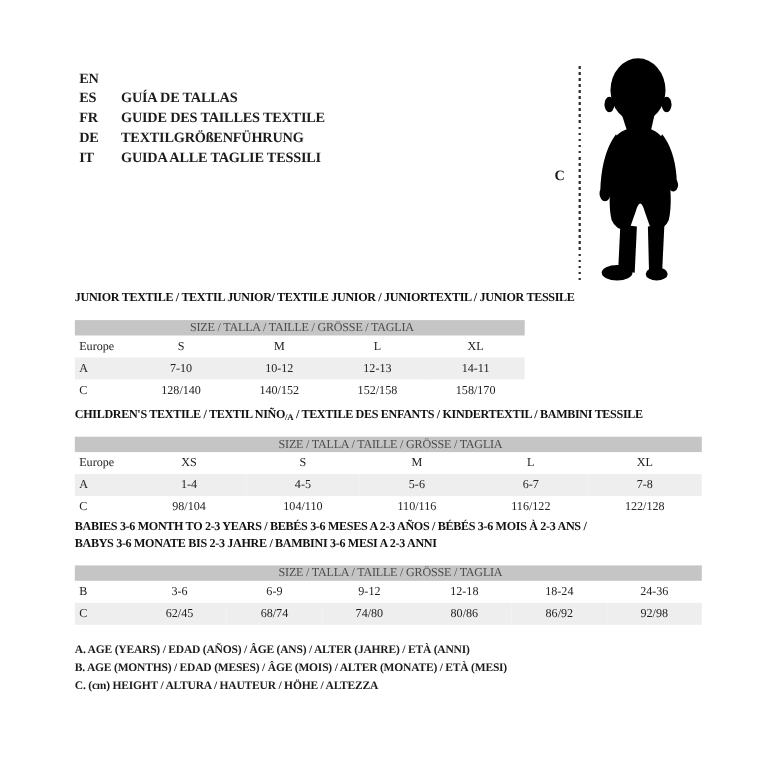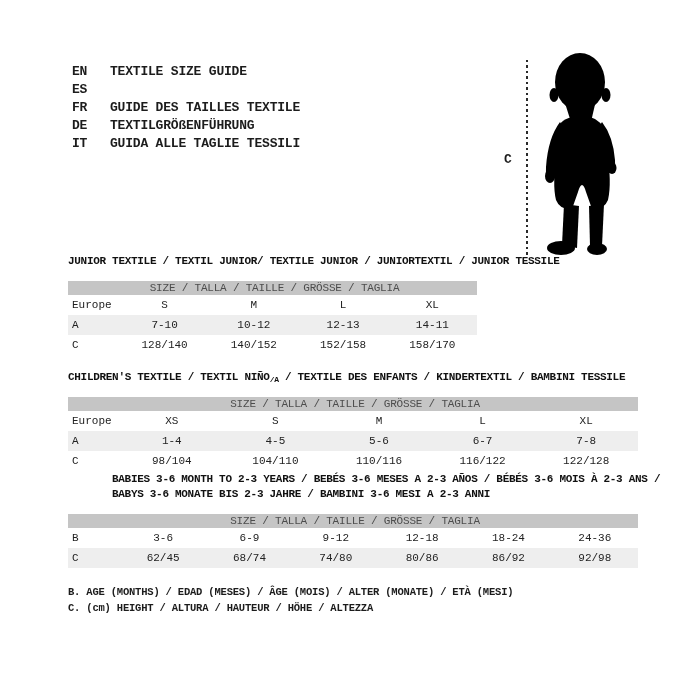--- a/index.html
+++ b/index.html
@@ -1,20 +1,20 @@
 <!DOCTYPE html>
 <html style="--background: #ffffff; --text: #1c1c1c; --table-header-bg: #c5c5c5; --table-header-text: #4d4d4d; --row-alt-bg: #eeeeee; --silhouette: #000000;"><head>
 <meta charset="utf-8">
 <style>
   html, body { margin: 0; padding: 0; background: #fff; }
   .canvas {
     position: relative;
     width: 700px; height: 700px;
     background: var(--background, #ffffff);
-    font-family: Liberation Mono, monospace;
+    font-family: Liberation Serif, serif;
     color: var(--text, #1c1c1c);
     overflow: hidden;
   }
 
   
   .lang-block { position: absolute; left: 72px; top: 62px; }
   .lang-row { display: grid; grid-template-columns: 38px auto; height: 18px; align-items: center; }
   .lang-row span {
     font-weight: bold; font-size: 13px; letter-spacing: -0.2px; white-space: nowrap;
   }
@@ -23,29 +23,29 @@
   .figure { position: absolute; left: 504px; top: 52px; width: 132px; height: 212px; }
   .c-label { position: absolute; left: 0; top: 100px; font-weight: bold; font-size: 13px; }
   .dash {
     position: absolute; left: 22px; top: 8px; width: 2px; height: 198px;
     background: repeating-linear-gradient(to bottom, #2a2a2a 0 2.5px, transparent 2.5px 5.5px);
   }
   .baby { position: absolute; left: 30px; top: 0; width: 94px; height: 207px; }
 
   
   .sec { position: absolute; left: 68px; }
-  .sec1 { top: 255px; width: 409px; }
+  .sec1 { top: 265px; width: 409px; }
   .sec2 { top: 371px; width: 570px; }
   .sec3 { top: 472px; width: 570px; }
   .sec h2 {
     margin: 0 0 13px 0; font-size: 11px; font-weight: bold; letter-spacing: -0.3px;
     color: #111; line-height: 13px; white-space: nowrap;
   }
   .sec3 h2 { line-height: 15px; margin-bottom: 12px; }
-  .sec3 h2 span { display: block; margin-left: 44px; }
+  .sec3 h2 span { display: block; }
   .subscript { font-size: 8px; position: relative; top: 2px; }
   .sec2 h2 span { display: inline; }
 
   table.size-table { width: 100%; border-collapse: collapse; table-layout: fixed; }
   table.size-table td { padding: 0; font-size: 11px; height: 20px; vertical-align: middle; color: #222; }
   table.size-table tr.bar td {
     background: var(--table-header-bg, #c5c5c5);
     color: var(--table-header-text, #4d4d4d);
     height: 14px; padding-left: 4px; letter-spacing: -0.2px; text-align: center;
   }
@@ -58,24 +58,24 @@
   .note { font-weight: bold; font-size: 10.5px; letter-spacing: -0.2px; line-height: 16px; white-space: nowrap; }
 </style>
 </head>
 <body>
 
 <div class="canvas">
 
   <header class="lang-block">
     <div class="lang-row">
       <span>EN</span>
-      <span>TEXTILE SIZE GUIDE</span>
     </div>
     <div class="lang-row">
       <span>ES</span>
+      <span>GUÍA DE TALLAS</span>
     </div>
     <div class="lang-row">
       <span>FR</span>
       <span>GUIDE DES TAILLES TEXTILE</span>
     </div>
     <div class="lang-row">
       <span>DE</span>
       <span>TEXTILGRÖßENFÜHRUNG</span>
     </div>
     <div class="lang-row">
@@ -224,17 +224,18 @@
             <td class="val">74/80</td>
             <td class="val">80/86</td>
             <td class="val">86/92</td>
             <td class="val">92/98</td>
           </tr>
         </tbody>
       </table>
   </section>
 
   <footer class="notes">
+    <div class="note">A. AGE (YEARS) / EDAD (AÑOS) / ÂGE (ANS) / ALTER (JAHRE) / ETÀ (ANNI)</div>
     <div class="note">B. AGE (MONTHS) / EDAD (MESES) / ÂGE (MOIS) / ALTER (MONATE) / ETÀ (MESI)</div>
     <div class="note">C. (cm) HEIGHT / ALTURA / HAUTEUR / HÖHE / ALTEZZA</div>
   </footer>
 
 </div>
 
 </body></html>

